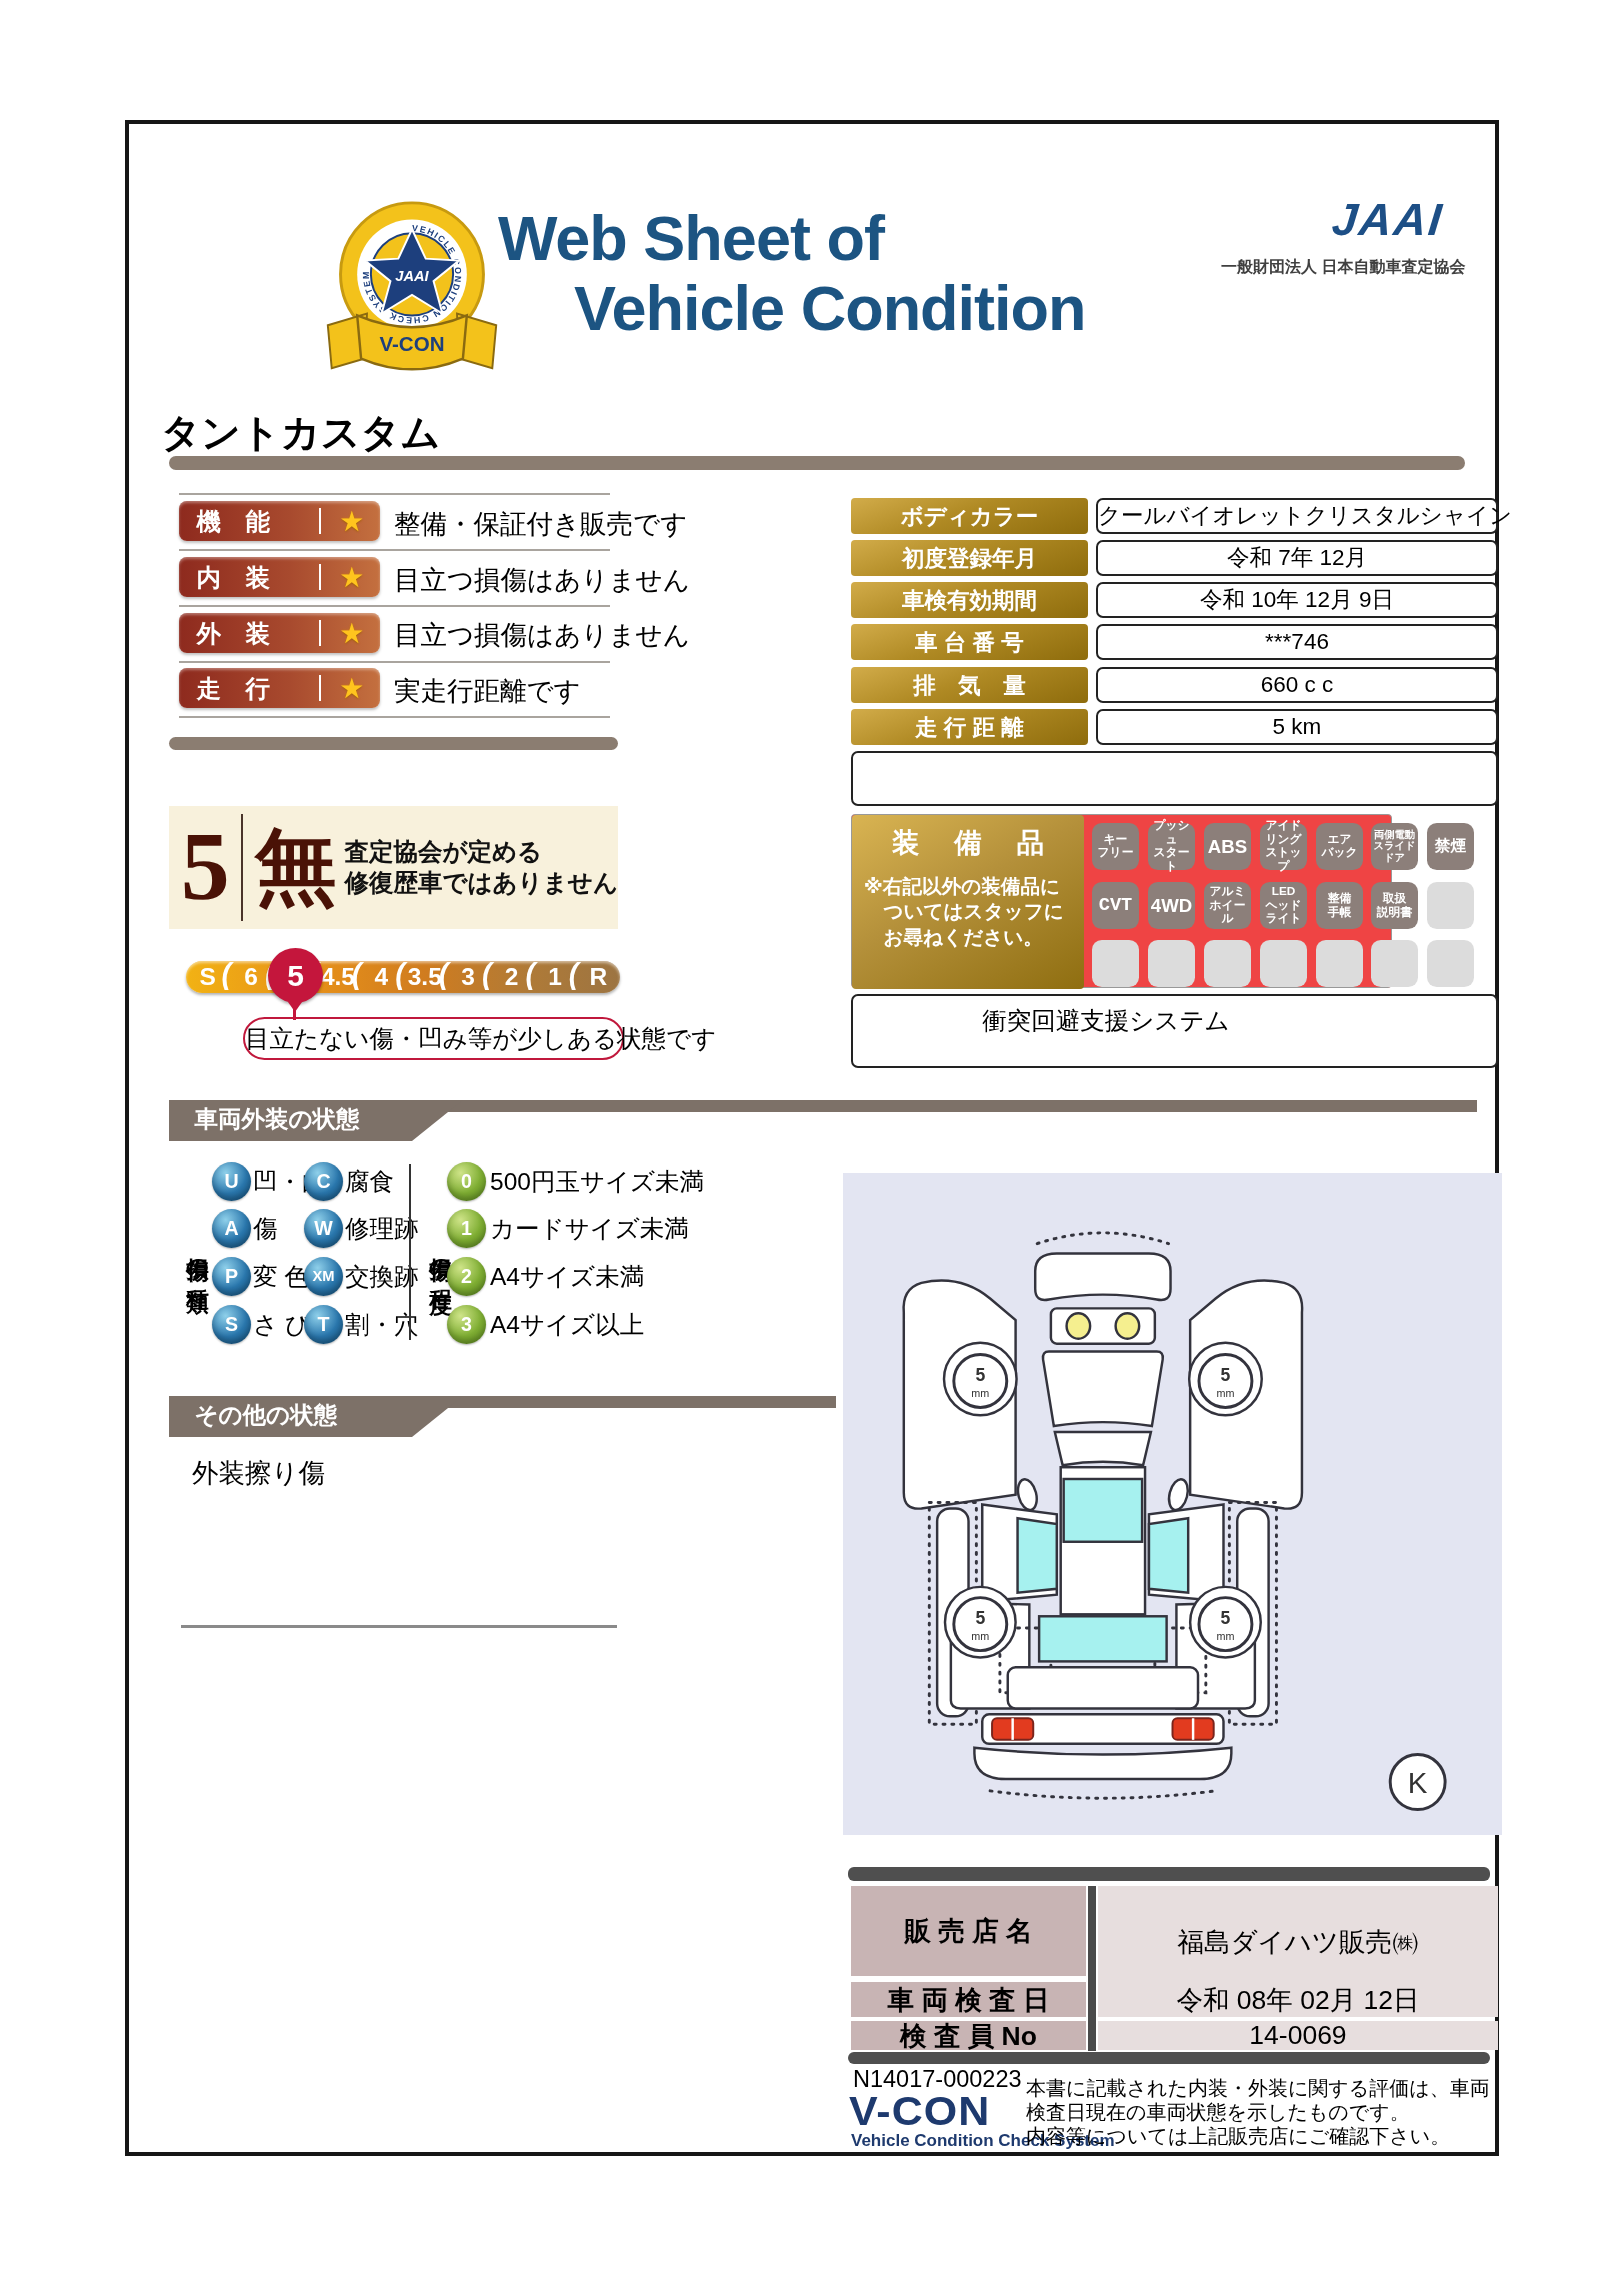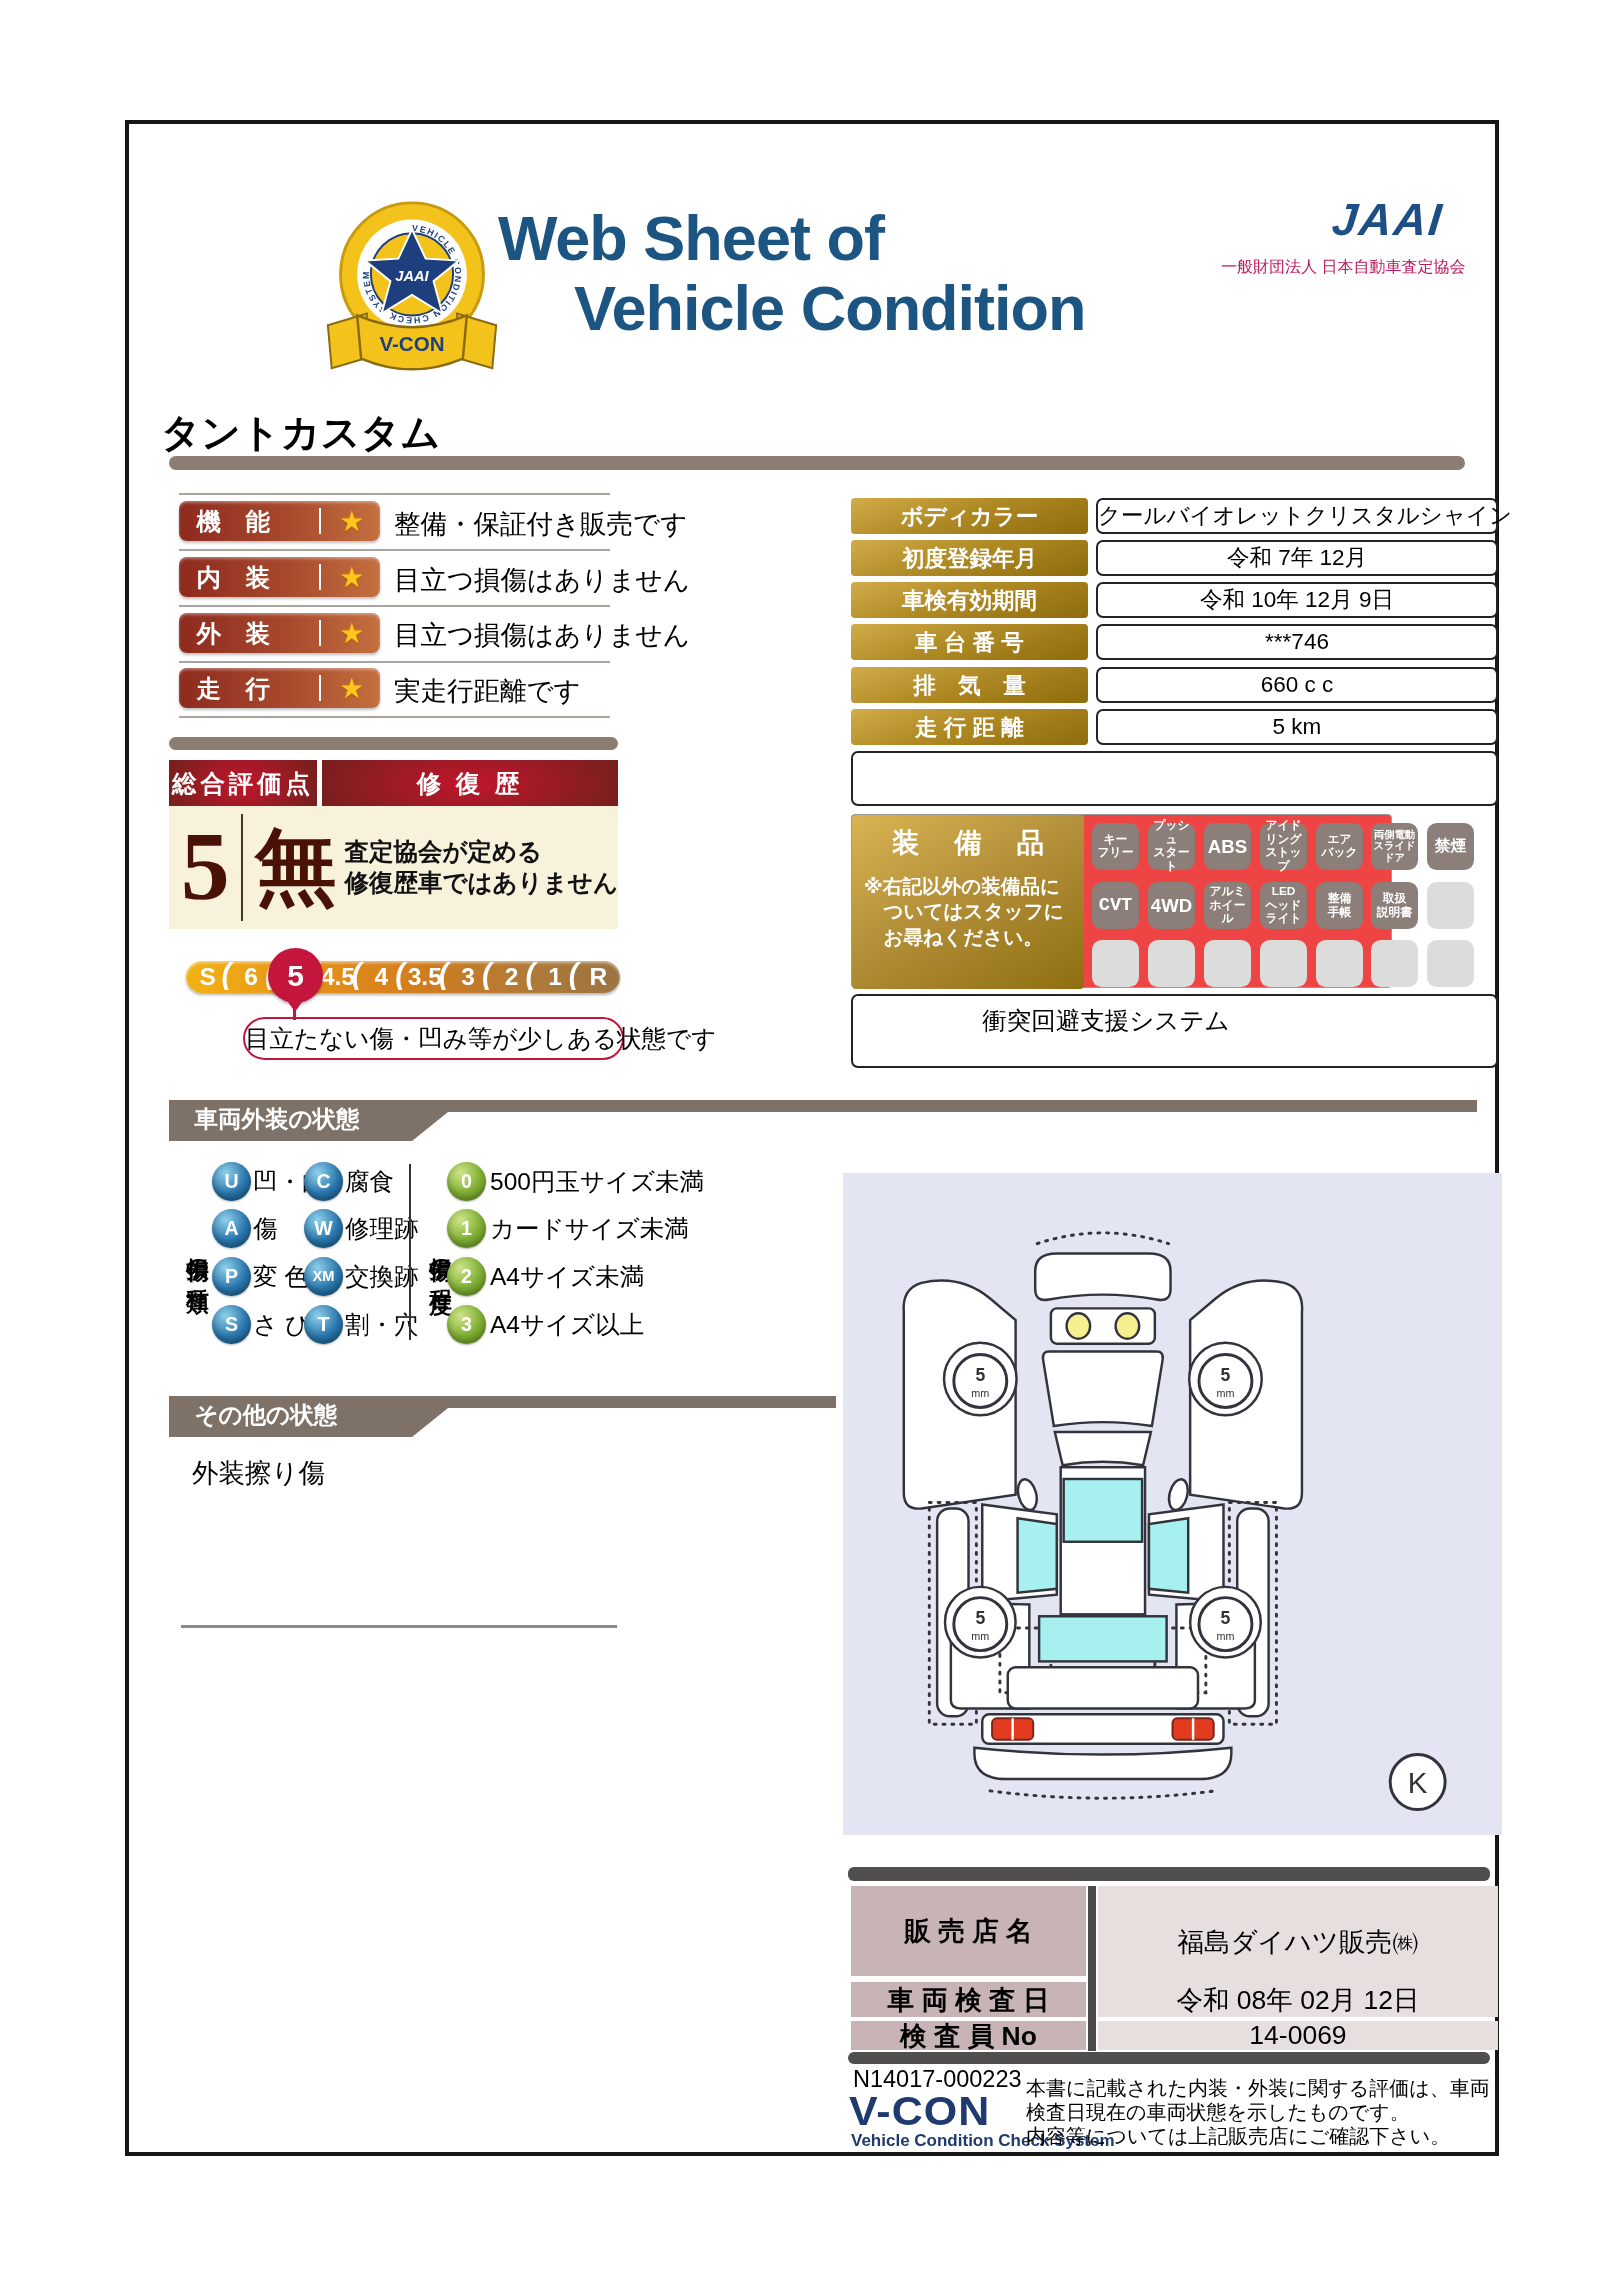--- a/index.html
+++ b/index.html
@@ -3,21 +3,21 @@
 <meta charset="utf-8">
 <style>
   html,body{margin:0;padding:0;background:#fff;}
   .page{position:relative;width:1620px;height:2292px;background:#fff;overflow:hidden;
         font-family:"Liberation Sans","DejaVu Sans",sans-serif;color:#111;}
   .abs{position:absolute;}
   .frame{position:absolute;left:125px;top:120px;width:1366px;height:2028px;border:4.9px solid #161616;}
 
   
   .title{position:absolute;font-weight:bold;color:#1c5482;font-size:63px;letter-spacing:-1px;white-space:nowrap;}
-  .jaai-sub{position:absolute;font-size:16px;color:#be185d;font-weight:normal;white-space:nowrap;}
+  .jaai-sub{position:absolute;font-size:16px;color:#404040;font-weight:bold;white-space:nowrap;}
   .vname{position:absolute;font-size:39px;font-weight:bold;color:#000;}
 
   .hbar{position:absolute;background:#8b7d71;border-radius:6.9px;}
 
   
   .rline{position:absolute;height:2px;background:#a9a49e;}
   .rlabel{position:absolute;width:201px;height:40px;border-radius:7.8px;display:flex;align-items:center;padding:0 9.8px 0 17.6px;box-sizing:border-box;
           background:linear-gradient(90deg,#8e2a1e 0%,#a84a2e 55%,#c4703f 100%);
           box-shadow:inset 0 2px 2.9px rgba(255,255,255,.35),0 2px 2.9px rgba(0,0,0,.25);}
   .rtext{flex:1;color:#fff;font-weight:bold;font-size:24.5px;white-space:pre;}
@@ -171,25 +171,20 @@
   <div class="rlabel" style="left:179px;top:668px;">
     <span class="rtext">走　行</span>
     <span class="rdiv"></span>
     <span class="rstar"></span>
   </div>
   <div class="rdesc" style="left:394px;top:673px;">実走行距離です</div>
   <div class="rline" style="left:179px;top:716px;width:431px;"></div>
 
   <div class="hbar" style="left:169px;top:737px;width:449px;height:12.7px;"></div>
 
-  <div class="shead">
-    <div class="cell" style="width:148px;">総合評価点</div>
-    <div class="wdiv"></div>
-    <div class="cell" style="flex:1;">修 復 歴</div>
-  </div>
   <div class="sbody">
     <div class="score">5</div>
     <div class="bdiv"></div>
     <div class="rep">
       <span class="repmark">無</span>
       <span class="repnote">
         <span>査定協会が定める</span><br>
         <span>修復歴車ではありません</span>
       </span>
     </div>

